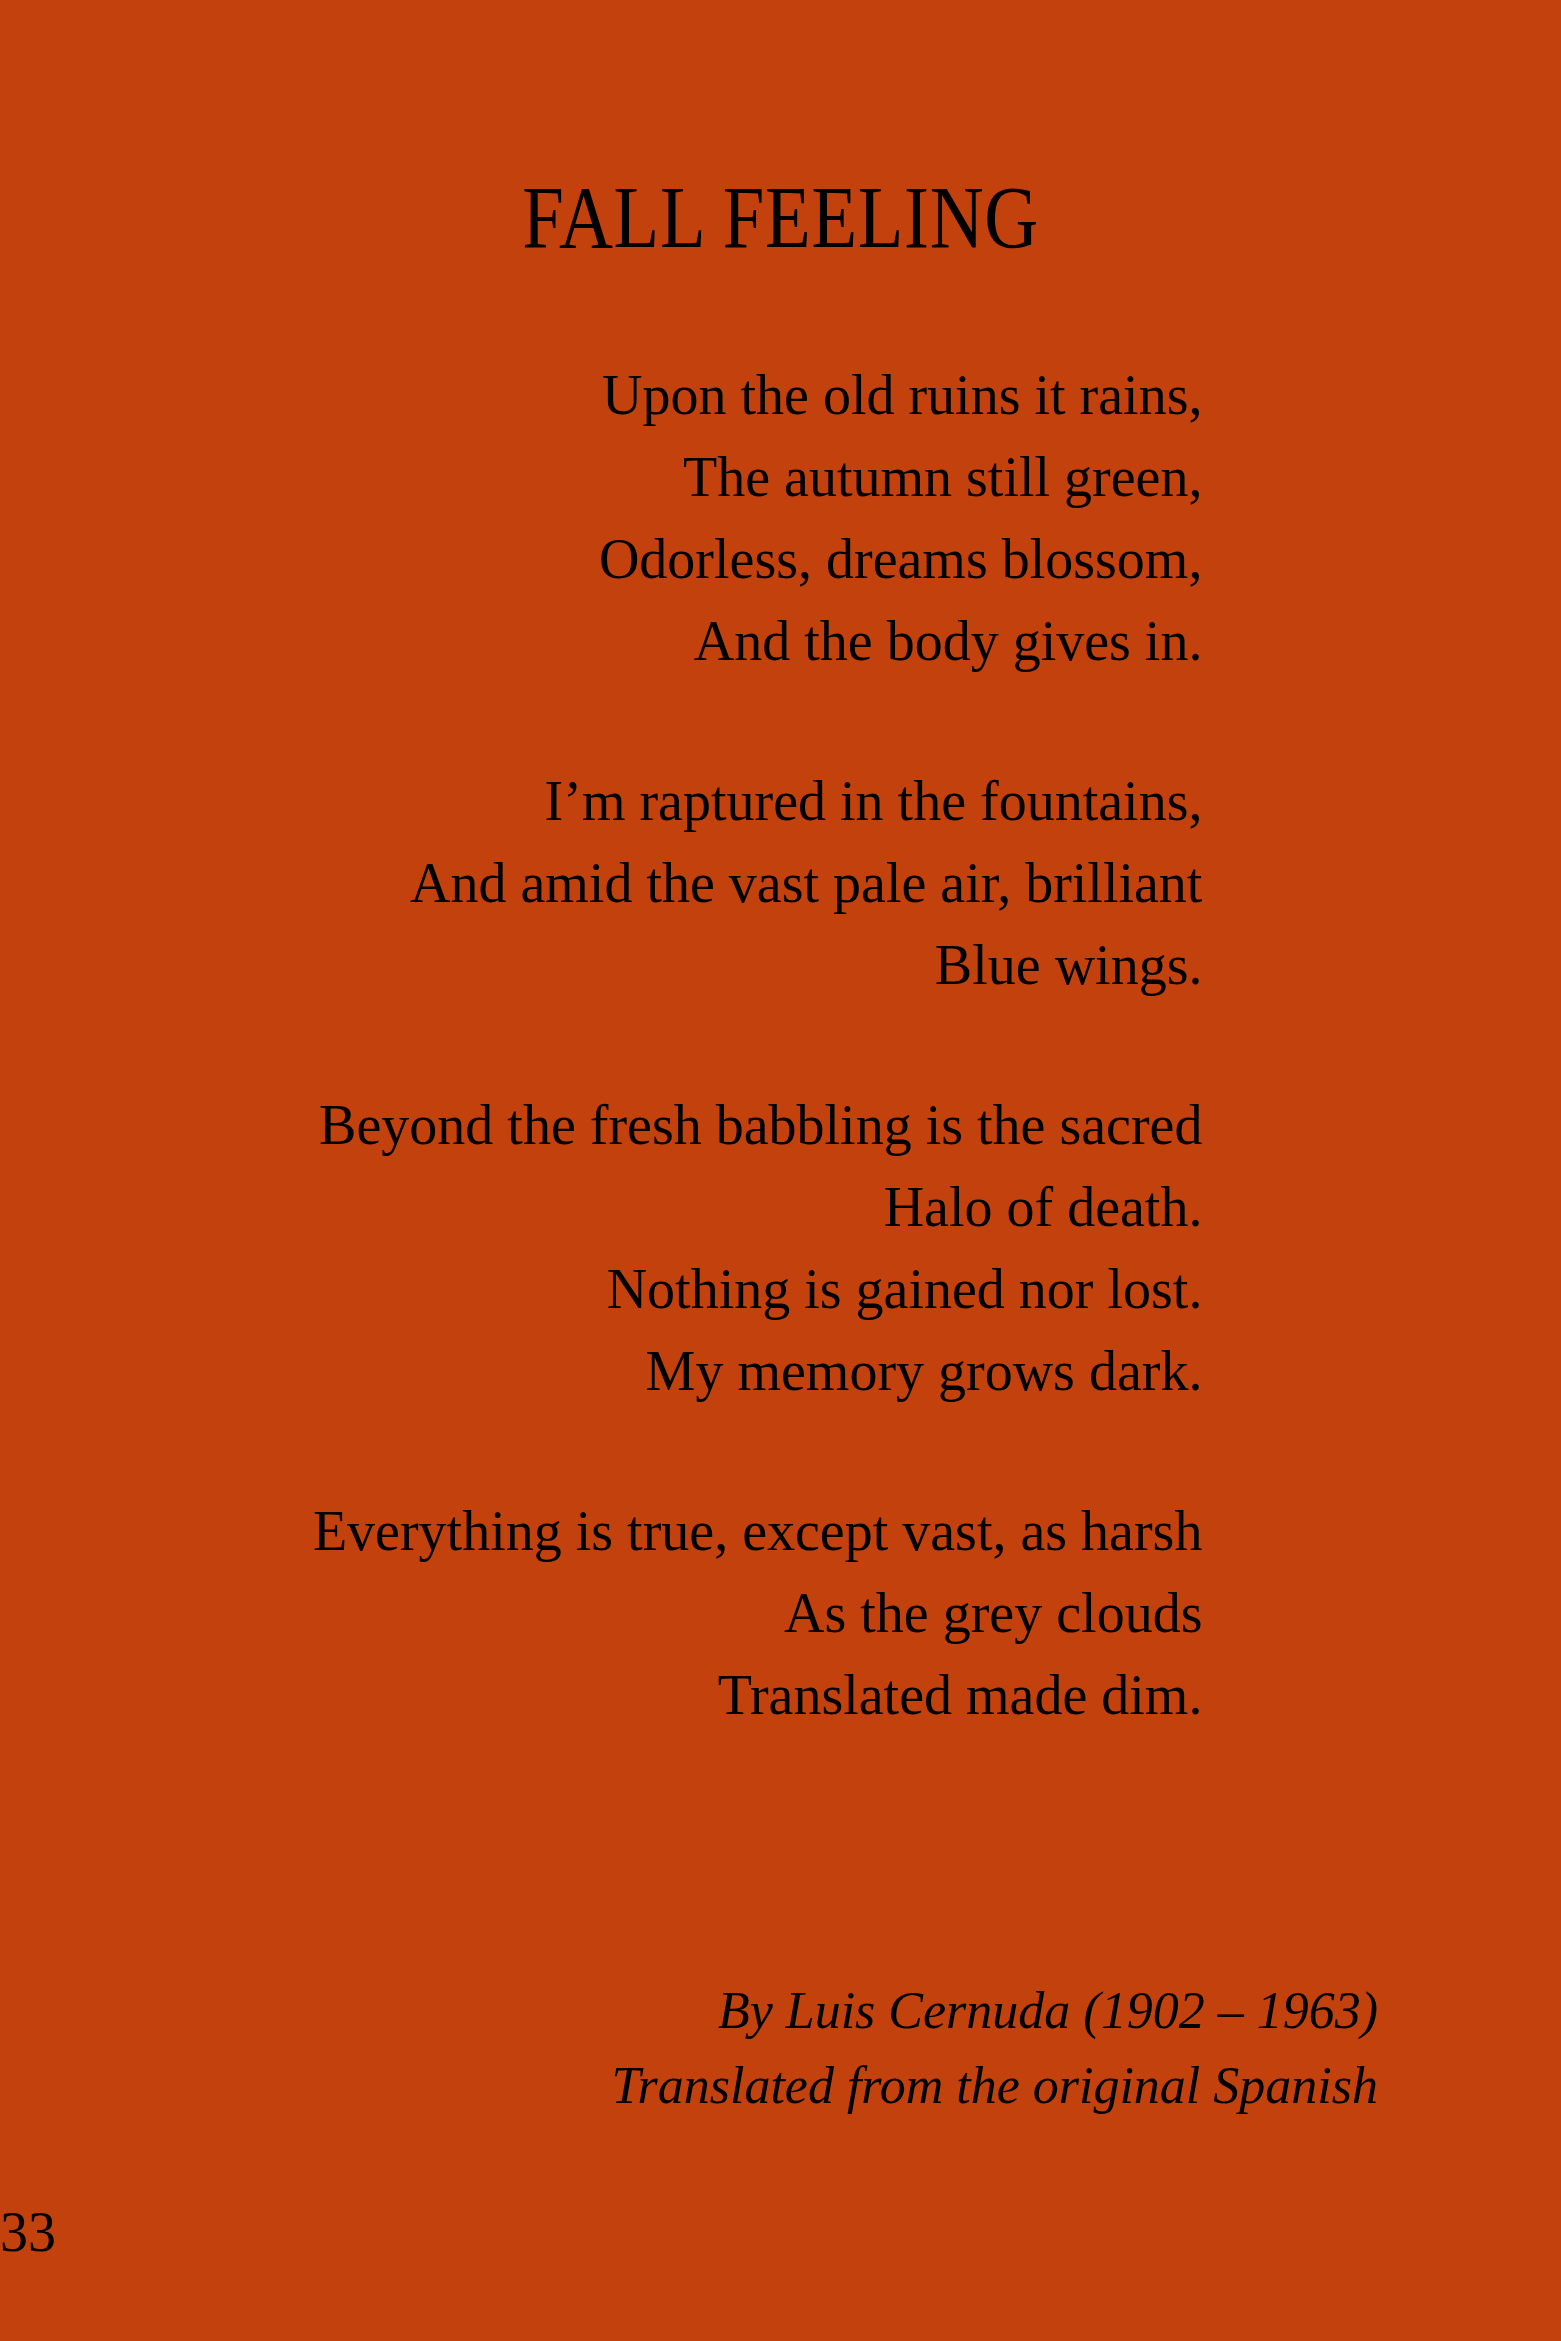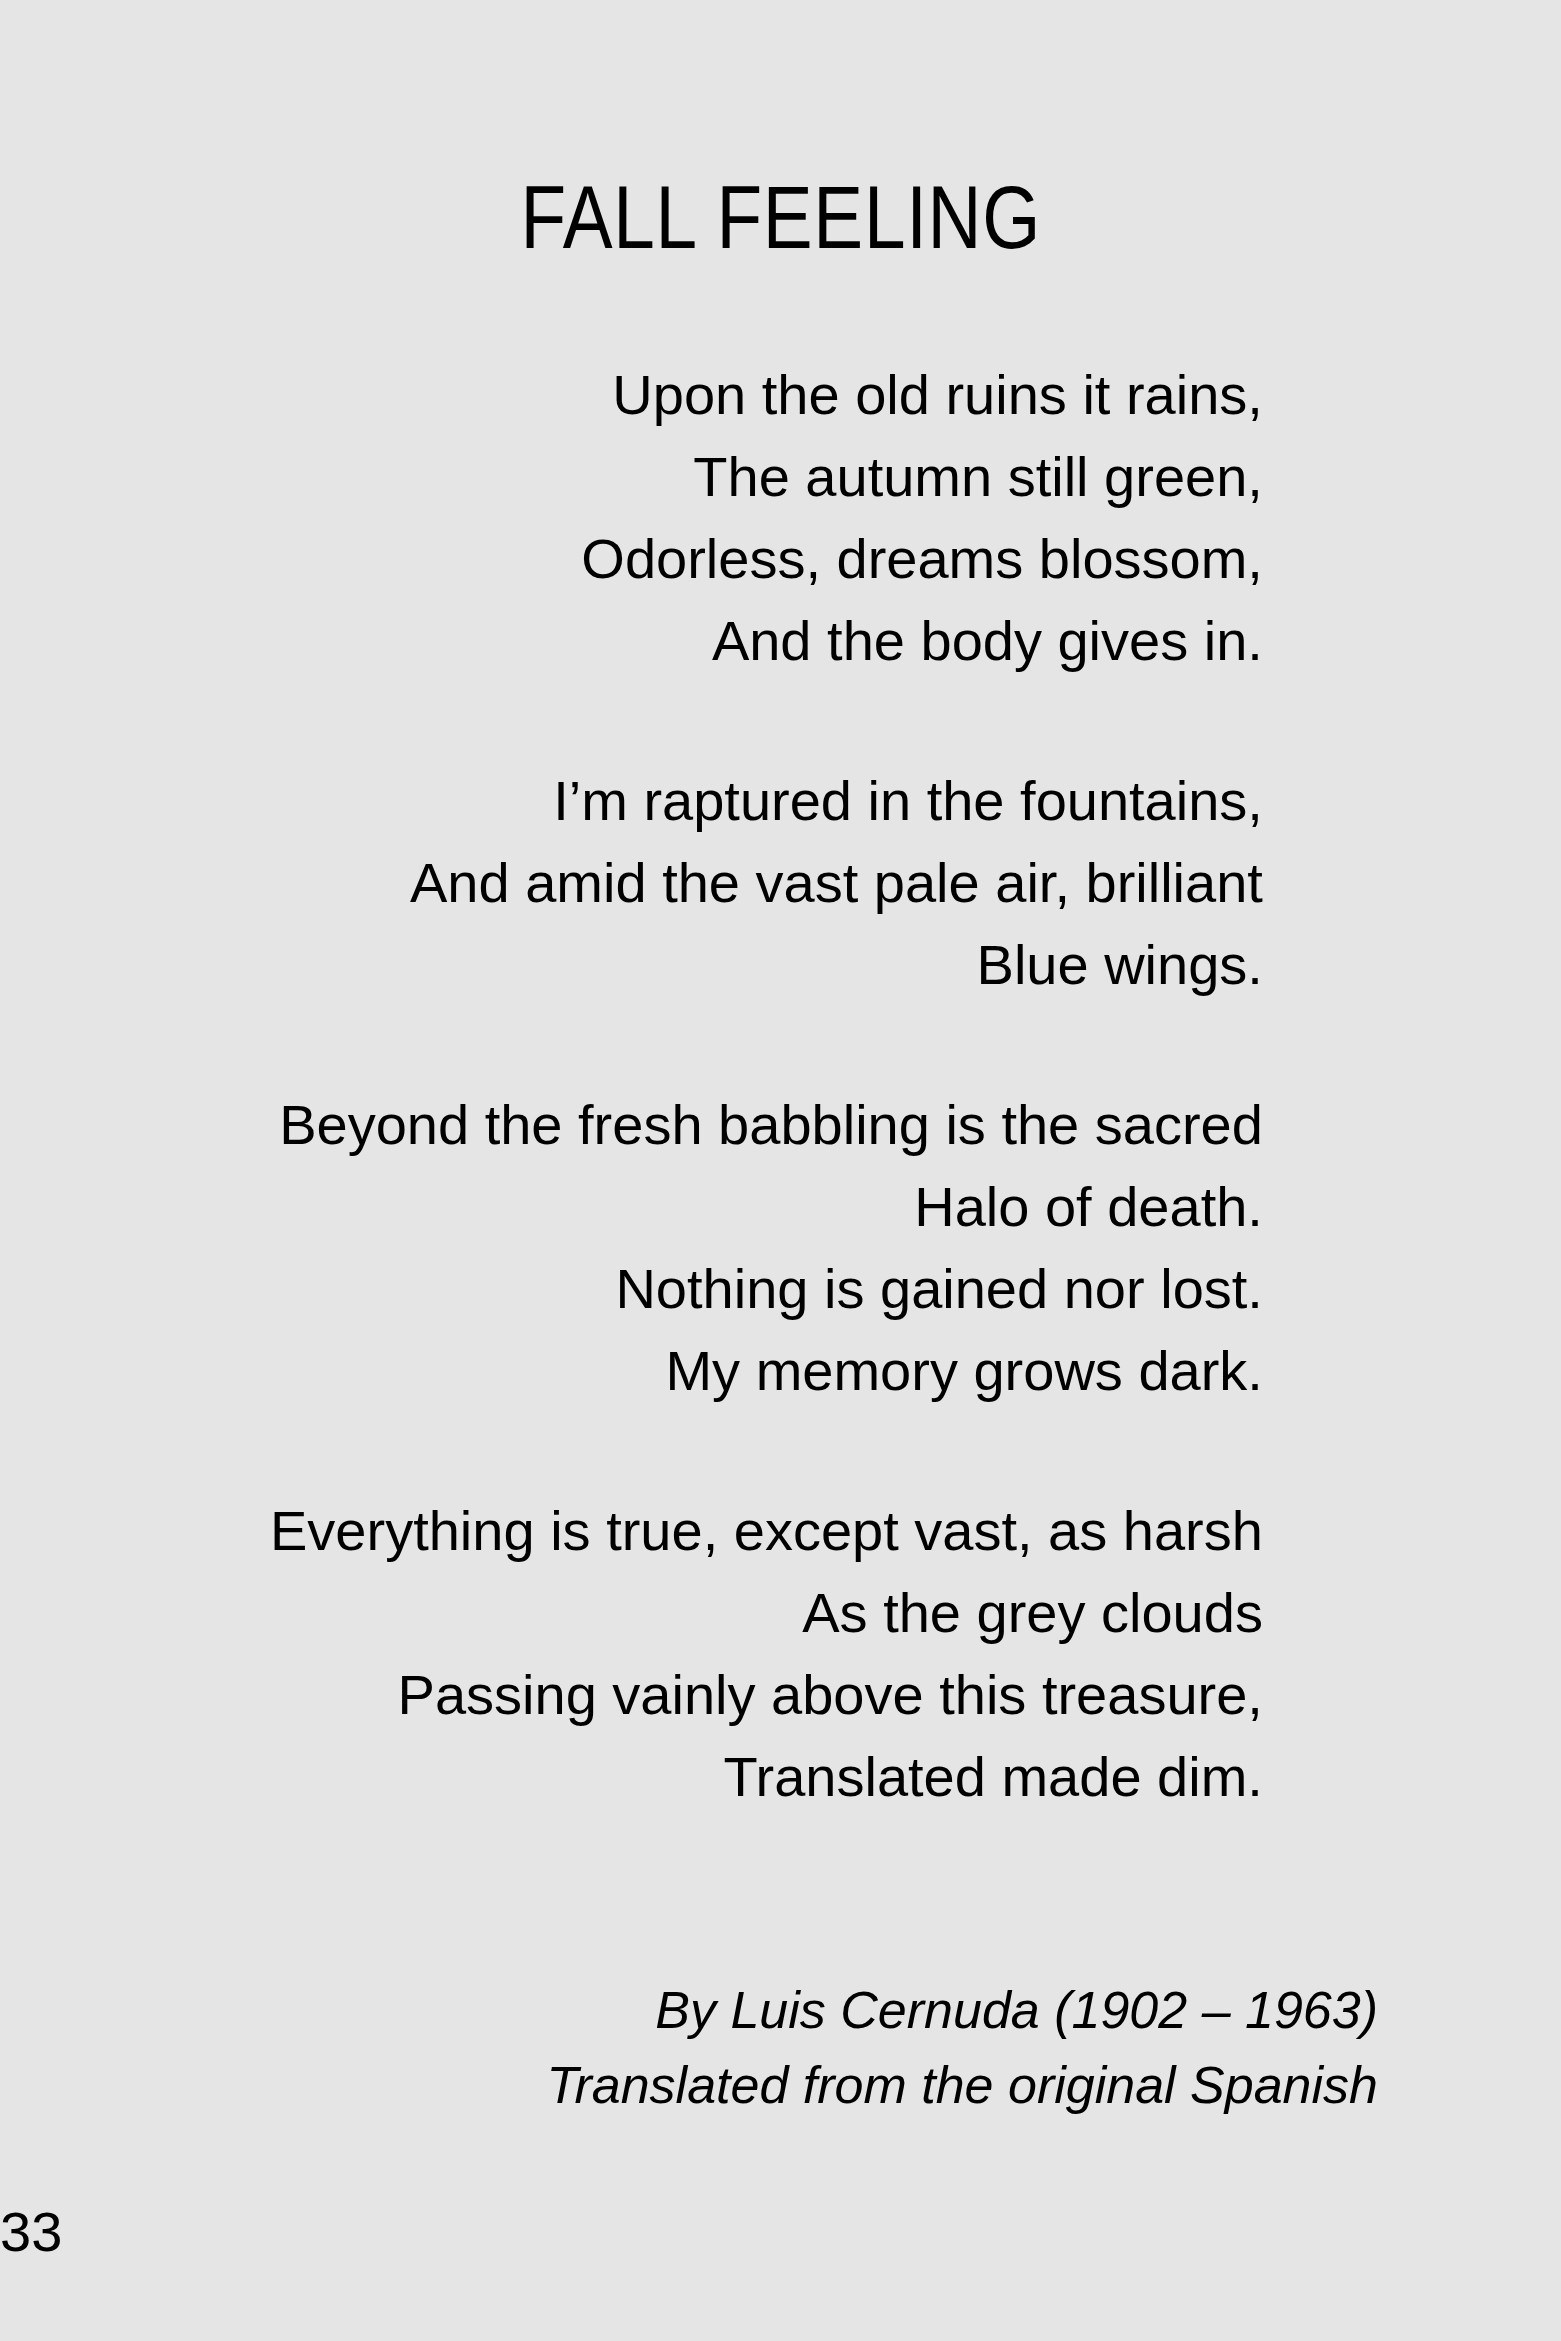--- a/index.html
+++ b/index.html
@@ -4,23 +4,23 @@
 <style>
   html, body {
     margin: 0;
     padding: 0;
     background: #ffffff;
   }
   .page {
     position: relative;
     width: 1561px;
     height: 2342px;
-    background: #e5e5e5;
+    background: #c2410c;
     color: #000000;
-    font-family: Liberation Sans, sans-serif;
+    font-family: Liberation Serif, serif;
     overflow: hidden;
   }
   .title {
     position: absolute;
     top: 173px;
     left: 0;
     width: 100%;
     margin: 0;
     text-align: center;
     font-weight: normal;
@@ -101,21 +101,20 @@
     <div class="stanza">
       <div class="line">Beyond the fresh babbling is the sacred</div>
       <div class="line">Halo of death.</div>
       <div class="line">Nothing is gained nor lost.</div>
       <div class="line">My memory grows dark.</div>
     </div>
 
     <div class="stanza">
       <div class="line">Everything is true, except vast, as harsh</div>
       <div class="line">As the grey clouds</div>
-      <div class="line">Passing vainly above this treasure,</div>
       <div class="line">Translated made dim.</div>
     </div>
 
   </div>
 
   <div class="attribution">
     <div class="attr-line">By Luis Cernuda (1902 – 1963)</div>
     <div class="attr-line">Translated from the original Spanish</div>
   </div>
 

